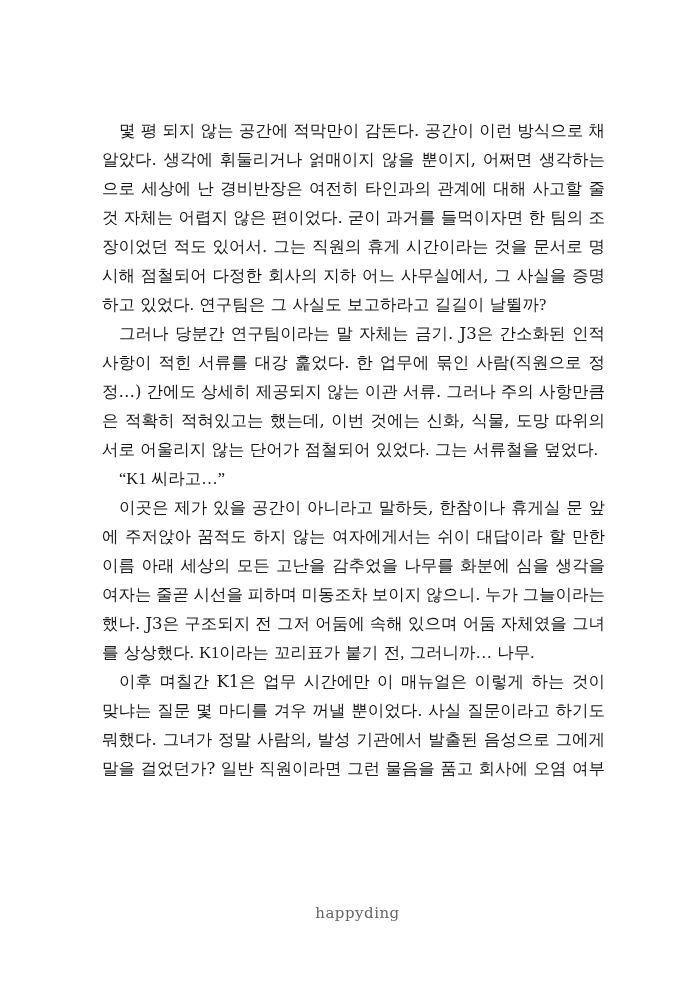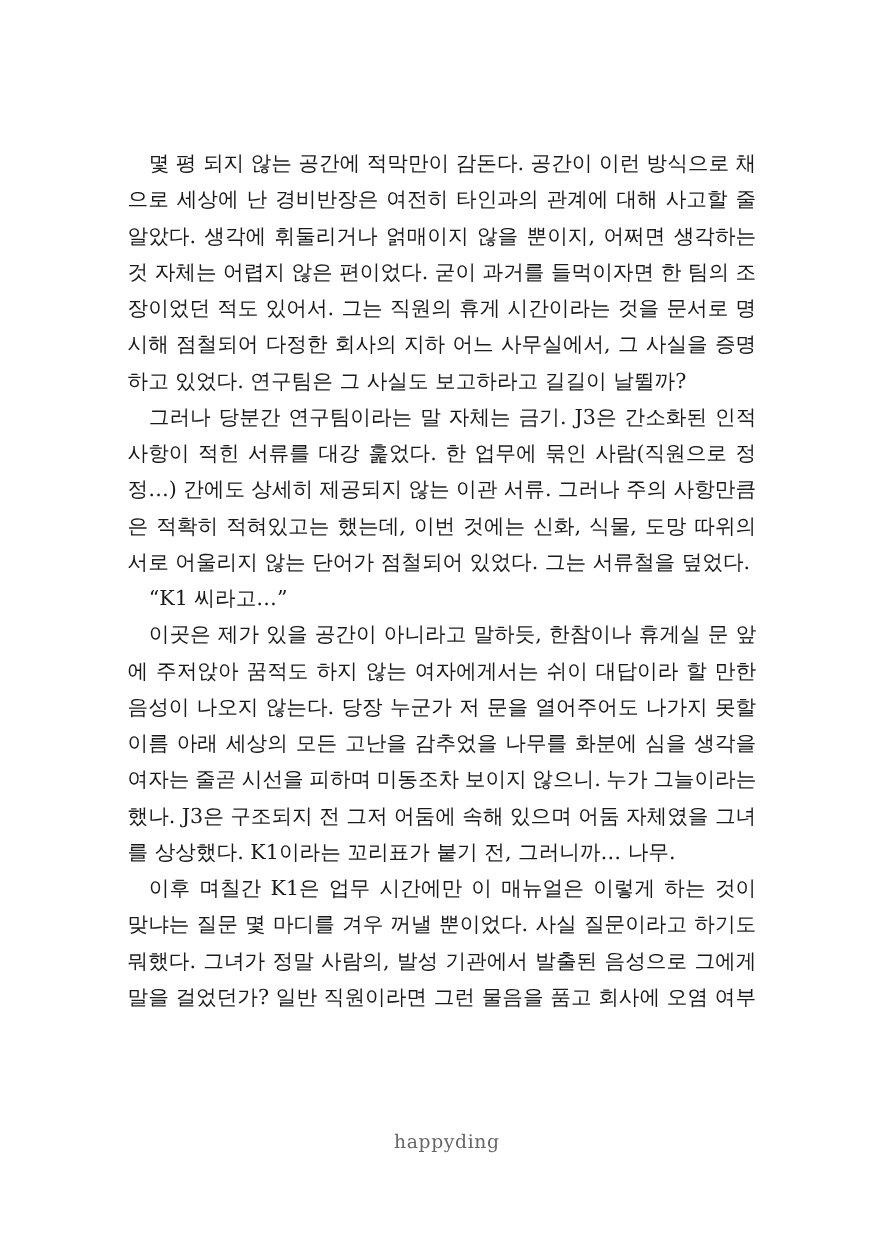--- a/index.html
+++ b/index.html
@@ -8,21 +8,21 @@
     .text-block {
       position: absolute; left: 102px; top: 116px; width: 503px;
       font-family: "DejaVu Serif", "Liberation Serif", serif;
       font-size: 16.5px; color: #1a1a1a;
     }
     .line {
       height: 29px; line-height: 29px; white-space: nowrap;
       display: flex; justify-content: space-between; letter-spacing: 0;
     }
     .line.indent { padding-left: 17px; }
-    .line.last { justify-content: flex-start; gap: 0.32em; }
+    .line.last { justify-content: flex-start; gap: 0.32em; font-family: Liberation Serif, serif; }
     .line span.w { display: inline-block; }
     .footer {
       position: absolute; left: 0; width: 699px; top: 904px; text-align: center;
       font-family: "DejaVu Serif", "Liberation Serif", serif; font-size: 15px;
       color: #666; letter-spacing: 0.5px; margin-left: 8px;
     }
   </style>
 </head>
 <body>
 
@@ -35,40 +35,40 @@
         <span class="w">않는</span>
         <span class="w">공간에</span>
         <span class="w">적막만이</span>
         <span class="w">감돈다.</span>
         <span class="w">공간이</span>
         <span class="w">이런</span>
         <span class="w">방식으로</span>
         <span class="w">채</span>
       </div>
       <div class="line">
+        <span class="w">알았다.</span>
+        <span class="w">생각에</span>
+        <span class="w">휘둘리거나</span>
+        <span class="w">얽매이지</span>
+        <span class="w">않을</span>
+        <span class="w">뿐이지,</span>
+        <span class="w">어쩌면</span>
+        <span class="w">생각하는</span>
+      </div>
+      <div class="line">
         <span class="w">으로</span>
         <span class="w">세상에</span>
         <span class="w">난</span>
         <span class="w">경비반장은</span>
         <span class="w">여전히</span>
         <span class="w">타인과의</span>
         <span class="w">관계에</span>
         <span class="w">대해</span>
         <span class="w">사고할</span>
         <span class="w">줄</span>
-      </div>
-      <div class="line">
-        <span class="w">알았다.</span>
-        <span class="w">생각에</span>
-        <span class="w">휘둘리거나</span>
-        <span class="w">얽매이지</span>
-        <span class="w">않을</span>
-        <span class="w">뿐이지,</span>
-        <span class="w">어쩌면</span>
-        <span class="w">생각하는</span>
       </div>
       <div class="line">
         <span class="w">것</span>
         <span class="w">자체는</span>
         <span class="w">어렵지</span>
         <span class="w">않은</span>
         <span class="w">편이었다.</span>
         <span class="w">굳이</span>
         <span class="w">과거를</span>
         <span class="w">들먹이자면</span>
@@ -190,32 +190,20 @@
         <span class="w">꿈적도</span>
         <span class="w">하지</span>
         <span class="w">않는</span>
         <span class="w">여자에게서는</span>
         <span class="w">쉬이</span>
         <span class="w">대답이라</span>
         <span class="w">할</span>
         <span class="w">만한</span>
       </div>
       <div class="line">
-        <span class="w">음성이</span>
-        <span class="w">나오지</span>
-        <span class="w">않는다.</span>
-        <span class="w">당장</span>
-        <span class="w">누군가</span>
-        <span class="w">저</span>
-        <span class="w">문을</span>
-        <span class="w">열어주어도</span>
-        <span class="w">나가지</span>
-        <span class="w">못할</span>
-      </div>
-      <div class="line">
         <span class="w">이름</span>
         <span class="w">아래</span>
         <span class="w">세상의</span>
         <span class="w">모든</span>
         <span class="w">고난을</span>
         <span class="w">감추었을</span>
         <span class="w">나무를</span>
         <span class="w">화분에</span>
         <span class="w">심을</span>
         <span class="w">생각을</span>

